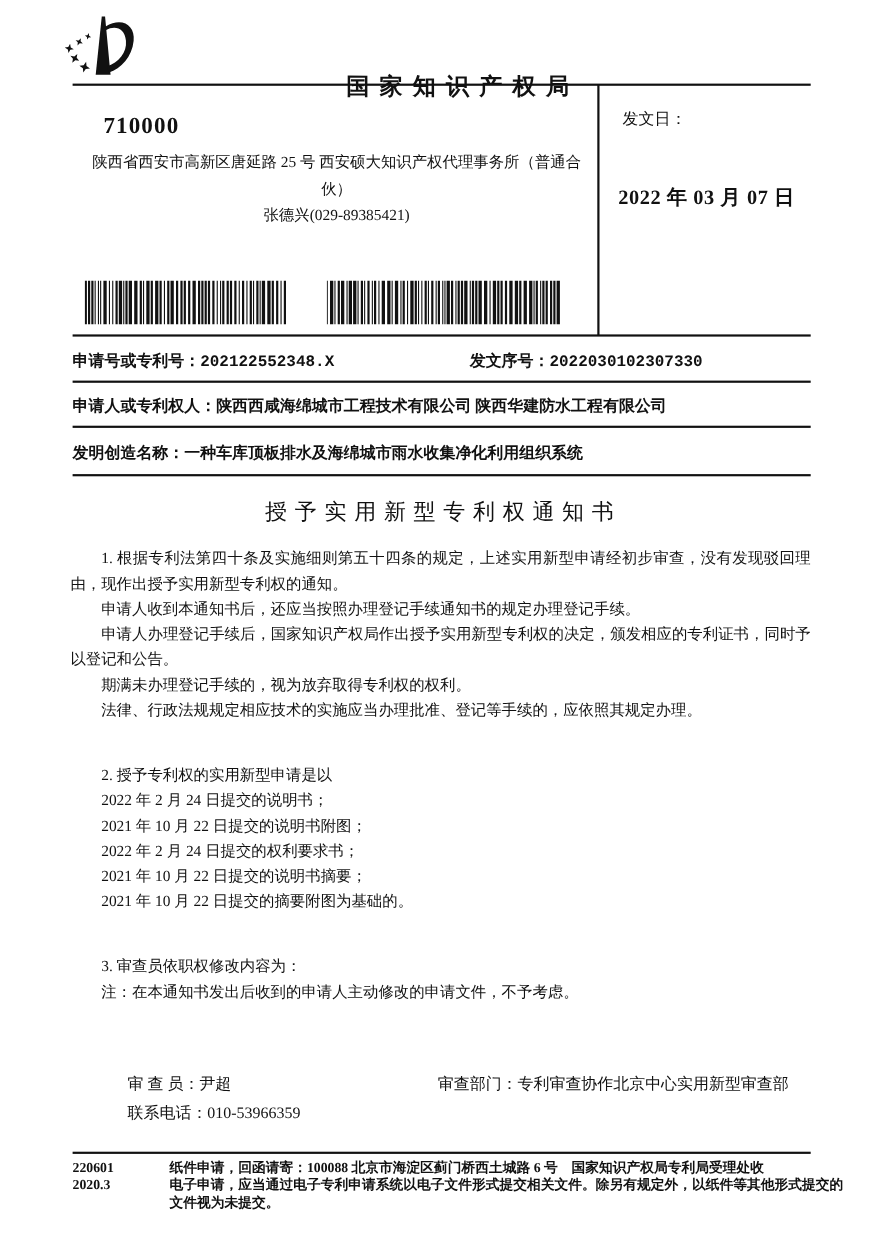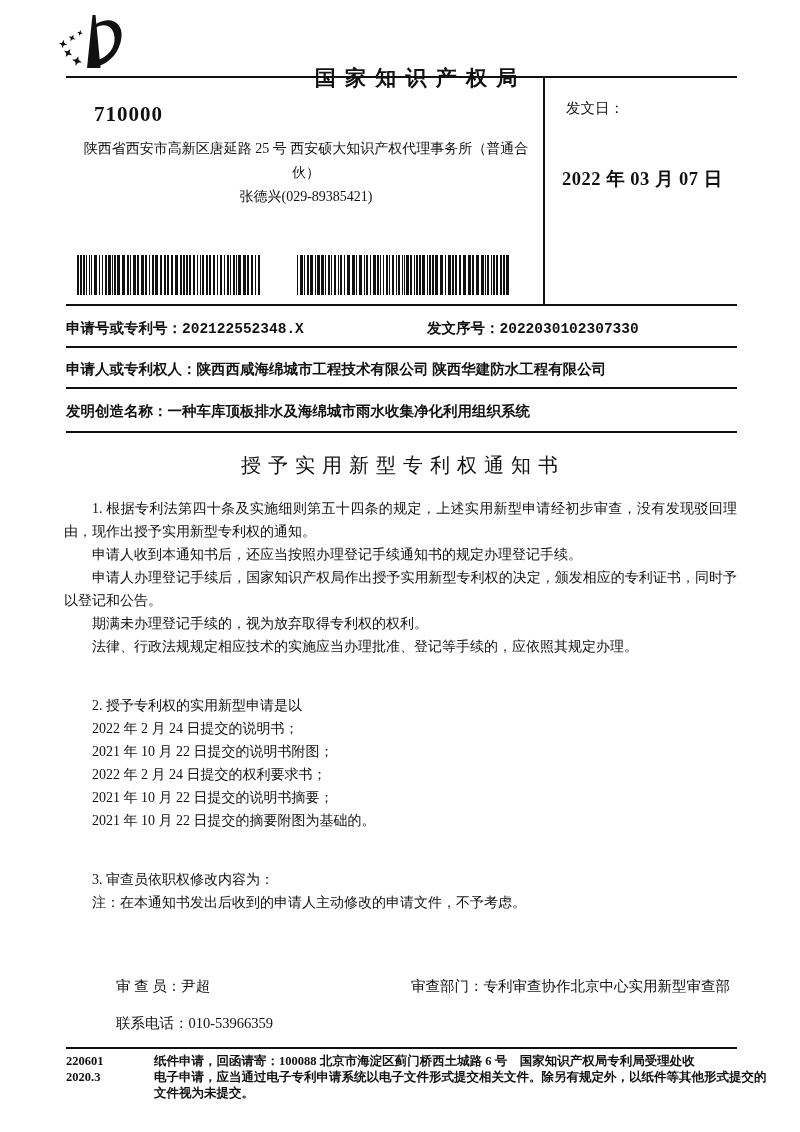--- a/index.html
+++ b/index.html
@@ -32,22 +32,22 @@
   
   .body-text{position:absolute;left:64px;top:497px;width:673px;font-size:14px;
     line-height:23px;text-align:justify;text-justify:inter-ideograph;}
   .para{margin:0;text-indent:2em;}
   .sec{margin:0;padding:0;}
   .sec + .sec{margin-top:36px;}
   
   .examiner{position:absolute;left:66px;top:977px;width:671px;font-size:14.5px;line-height:18px;}
   .examiner .row1{position:relative;}
   .examiner .left-pad{margin-left:50px;}
-  .examiner .dept{position:absolute;left:345px;top:0;}
-  .examiner .phone-row{margin-top:19px;}
+  .examiner .dept{position:absolute;left:332px;top:0;}
+  .examiner .phone-row{margin-top:8px;}
   
   .footer{position:absolute;left:66px;top:1053px;width:671px;display:flex;
     font-family:Liberation Serif, serif;font-weight:bold;
     font-size:12.5px;line-height:16px;}
   .footer .form-col{width:88px;flex:none;}
   .footer .note-col{flex:1;}
   .footer .note-col div{white-space:nowrap;}
   svg{display:block;}
 </style>
 </head>

